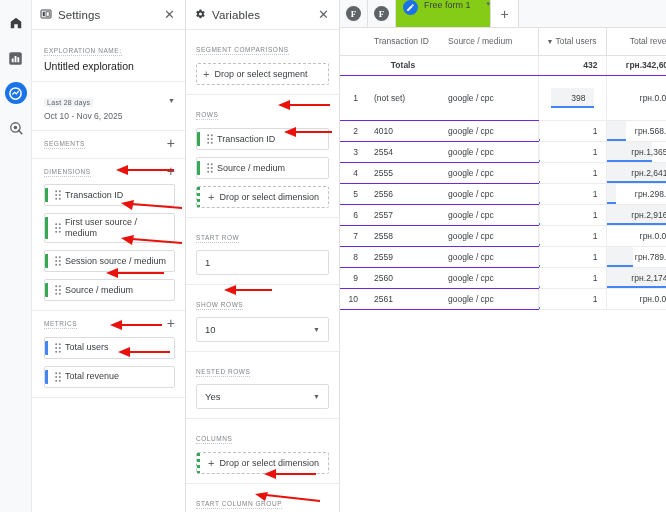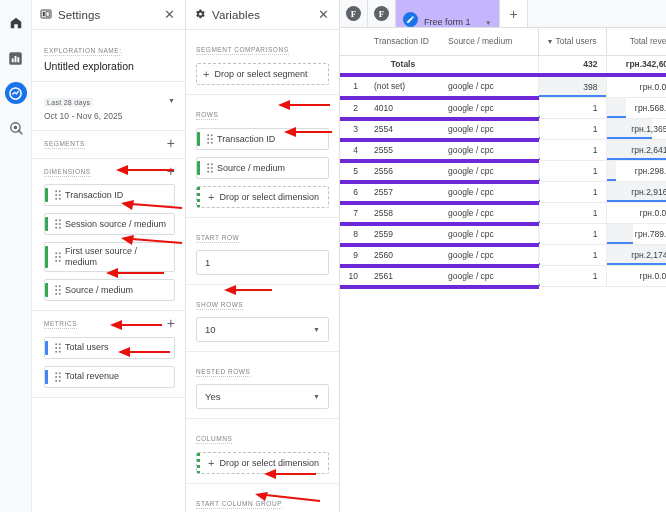--- a/index.html
+++ b/index.html
@@ -158,23 +158,23 @@
     border-right: 1px solid #e0e0e0;
   }
   .tb-avatar .av {
     width: 15px; height: 15px; border-radius: 50%;
     background: #5f6368; color: #fff;
     font-size: 9px; font-weight: bold;
     display: flex; align-items: center; justify-content: center;
     font-family: "Liberation Serif", serif;
   }
   .tb-tab {
-    display: flex; align-items: flex-end; gap: 6px;
-    padding: 0 9px 0 7px;
-    background: #c4b5fd;
+    display: flex; align-items: flex-start; gap: 6px;
+    padding: 0 0 0 7px;
+    background: #84cc16;
     border-right: 1px solid #e0e0e0;
   }
   .tb-tab .tt-icon {
     width: 15px; height: 15px; border-radius: 50%;
     background: #1a73e8;
     display: flex; align-items: center; justify-content: center;
   }
   .tb-tab .tt-label { font-size: 9px; color: #3c4043; }
   .tb-tab .tt-caret { font-size: 7px; color: #5f6368; margin-left: 10px; }
   .tb-add {
@@ -182,21 +182,21 @@
     font-size: 14px; color: #5f6368; border-right: 1px solid #e0e0e0;
     background: #fff;
   }
   .tb-rest { flex: 1; background: #f8f9fa; }
 
   .table-wrap { flex: 1; overflow: hidden; background: #fff; }
   table.gtable { border-collapse: collapse; width: 100%; table-layout: fixed; }
   table.gtable th, table.gtable td {
     font-size: 8.5px; color: #3c4043;
     padding: 0 8px; height: 20px;
-    border-bottom: 4px solid #6d28d9;
+    border-bottom: 1px solid #6d28d9;
     vertical-align: middle;
     white-space: nowrap; overflow: hidden;
   }
   col.c-idx { width: 26px; }
   col.c-txn { width: 74px; }
   col.c-src { width: 98px; }
   col.c-usr { width: 68px; }
   col.c-rev { width: 98px; }
 
   table.gtable thead th {
@@ -322,37 +322,37 @@
             <g fill="#80868b">
               <circle cx="1.2" cy="1.2" r="1"></circle>
               <circle cx="4.8" cy="1.2" r="1"></circle>
               <circle cx="1.2" cy="5" r="1"></circle>
               <circle cx="4.8" cy="5" r="1"></circle>
               <circle cx="1.2" cy="8.8" r="1"></circle>
               <circle cx="4.8" cy="8.8" r="1"></circle>
             </g>
           </svg>
         </span>
-      <span class="chip-label">Session source / medium</span>
+      <span class="chip-label">First user source / medium</span>
     </div>
 
     <div class="chip dim">
       <span class="grip">
           <svg width="6" height="10" viewBox="0 0 6 10">
             <g fill="#80868b">
               <circle cx="1.2" cy="1.2" r="1"></circle>
               <circle cx="4.8" cy="1.2" r="1"></circle>
               <circle cx="1.2" cy="5" r="1"></circle>
               <circle cx="4.8" cy="5" r="1"></circle>
               <circle cx="1.2" cy="8.8" r="1"></circle>
               <circle cx="4.8" cy="8.8" r="1"></circle>
             </g>
           </svg>
         </span>
-      <span class="chip-label">First user source / medium</span>
+      <span class="chip-label">Session source / medium</span>
     </div>
 
     <div class="chip dim">
       <span class="grip">
           <svg width="6" height="10" viewBox="0 0 6 10">
             <g fill="#80868b">
               <circle cx="1.2" cy="1.2" r="1"></circle>
               <circle cx="4.8" cy="1.2" r="1"></circle>
               <circle cx="1.2" cy="5" r="1"></circle>
               <circle cx="4.8" cy="5" r="1"></circle>
@@ -551,21 +551,21 @@
           <td></td>
           <td class="lbl">Totals</td>
           <td></td>
           <td class="num sep">432</td>
           <td class="sep" style="text-align:center">грн.342,606.40</td>
         </tr>
       <tr>
             <td class="idx">1</td>
             <td>(not set)</td>
             <td>google / cpc</td>
-            <td class="sep nb" style="padding: 0px; border-bottom: 1px solid rgb(236, 236, 236);">
+            <td class="sep nb" style="padding: 12px; border-bottom: 1px solid rgb(236, 236, 236);">
               <div class="cell">
                 <div class="bar" style="width: 100%;"></div>
                 <div class="cellval" style="padding: 0px 8px;">398</div>
               </div>
             </td>
             <td class="sep nb" style="padding: 0px; border-bottom: 1px solid rgb(236, 236, 236);">
               <div class="cell ctr">
                 <div class="cellval" style="padding: 0px 6px;">грн.0.00</div>
               </div>
             </td>

